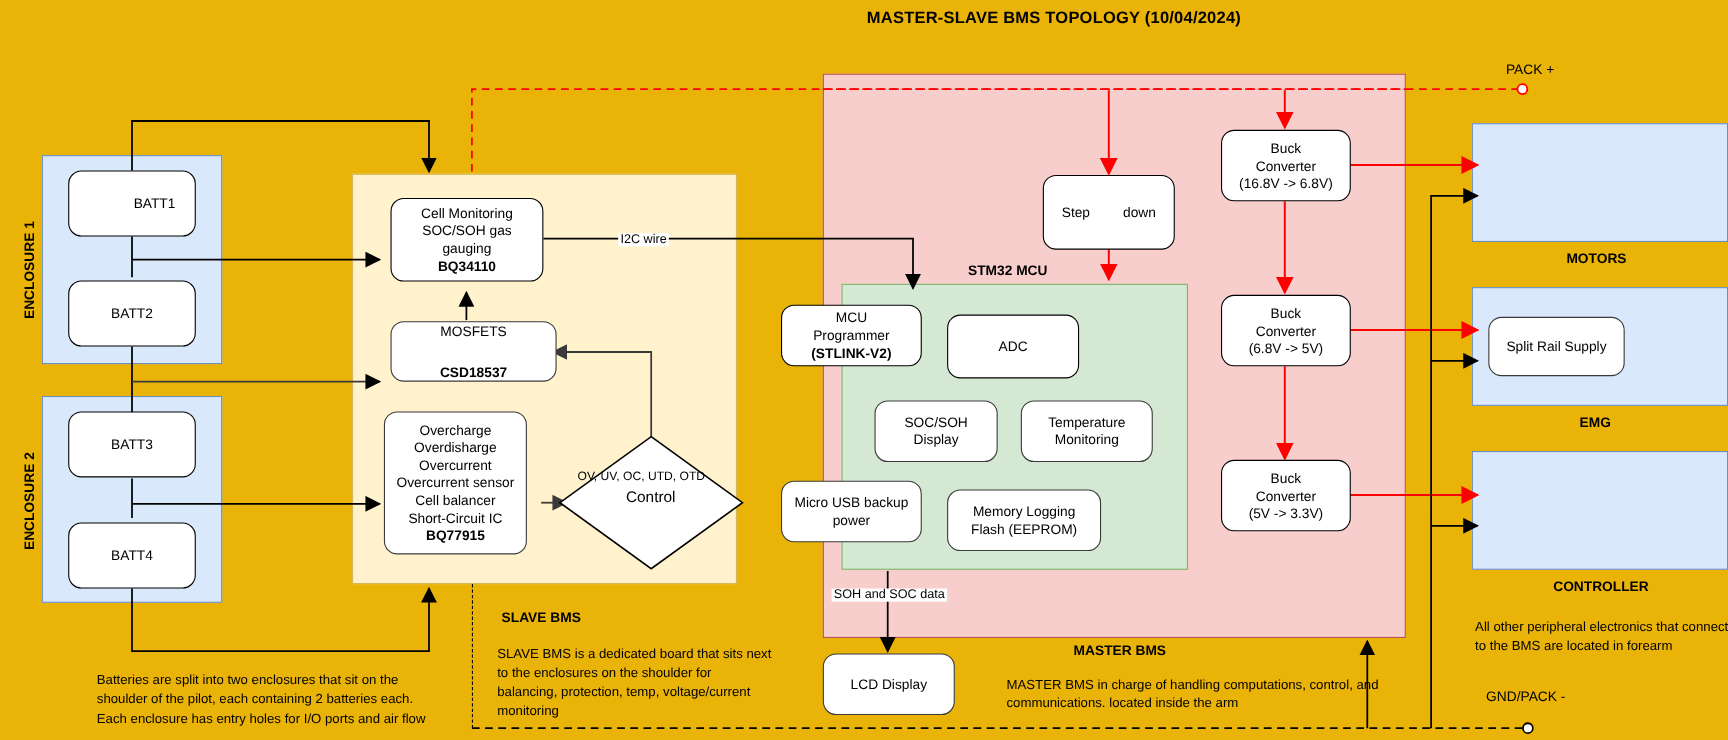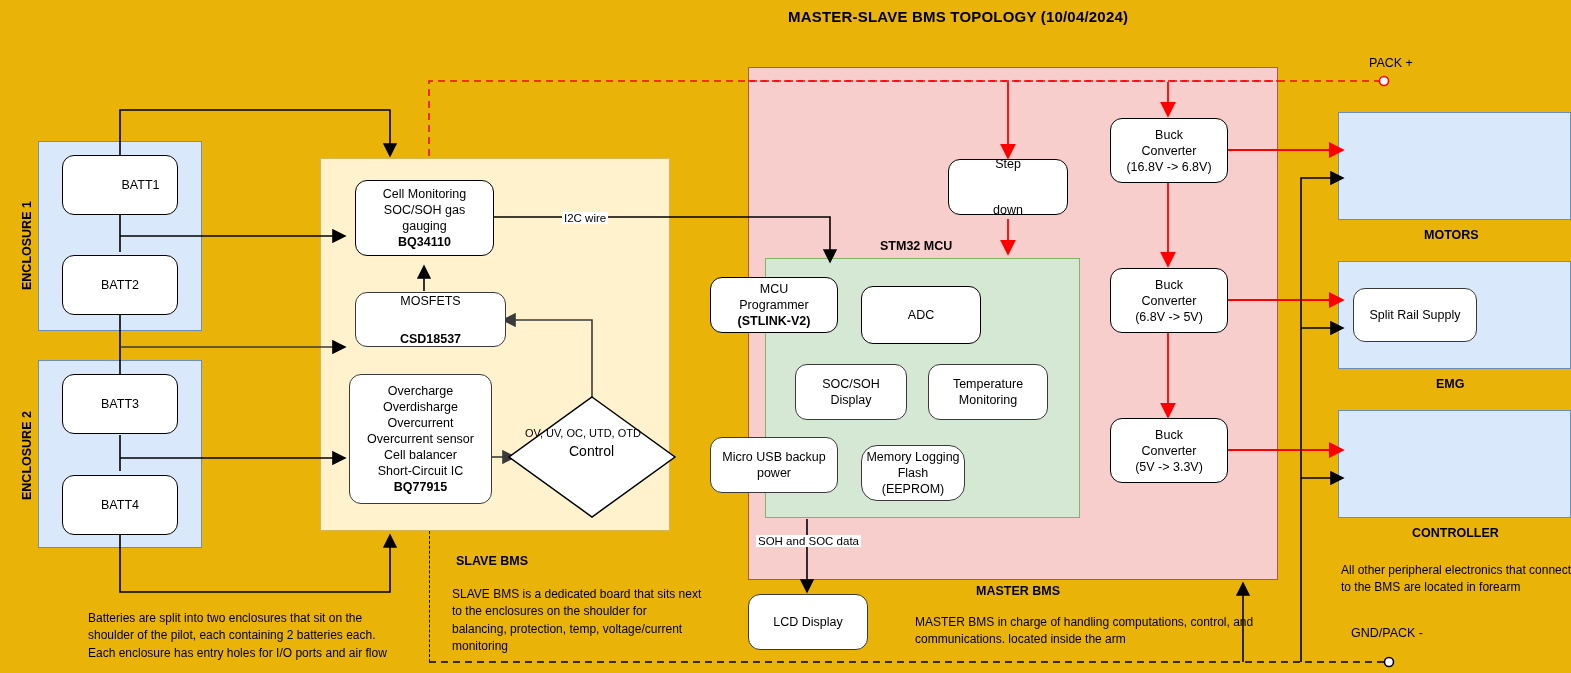--- a/index.html
+++ b/index.html
@@ -143,21 +143,21 @@
     <span>Cell Monitoring</span>
     <span>SOC/SOH gas gauging</span>
     <span class="b">BQ34110</span>
   </div>
 
   <div class="rbox gray" style="left:355px;top:292px;width:151px;height:55px;flex-direction:column;gap:22px;">
     <span>MOSFETS</span>
     <span class="b">CSD18537</span>
   </div>
 
-  <div class="rbox gray" style="left:349px;top:374px;width:143px;height:130px;flex-direction:column;">
+  <div class="rbox gray" style="left:349px;top:374px;width:130px;height:130px;flex-direction:column;">
     <span>Overcharge</span>
     <span>Overdisharge</span>
     <span>Overcurrent</span>
     <span>Overcurrent sensor</span>
     <span>Cell balancer</span>
     <span>Short-Circuit IC</span>
     <span class="b">BQ77915</span>
   </div>
 
   <svg class="abs" style="left:506px;top:394px;width:172px;height:126px;" viewBox="0 0 172 126">
@@ -165,21 +165,21 @@
   </svg>
   <div class="lbl" style="left:525px;top:427px;font-size:11px;">OV, UV, OC, UTD, OTD</div>
   <div class="lbl" style="left:569px;top:443px;font-size:14px;">Control</div>
 
   <div class="wirelabel" style="left:562px;top:212px;">I2C wire</div>
 
   <div class="dashbox" style="left:429px;top:531px;width:1142px;height:131px;border-top:0;border-right:0;border-bottom:0;"></div>
   <div class="lbl bold" style="left:456px;top:554px;">SLAVE BMS</div>
   <div class="noteblk wrap" style="left:452px;top:586px;width:250px;">SLAVE BMS is a dedicated board that sits next to the enclosures on the shoulder for balancing, protection, temp, voltage/current monitoring</div>
 
-  <div class="rbox" style="left:948px;top:159px;width:120px;height:56px;flex-direction:column;gap:30px;">
+  <div class="rbox" style="left:948px;top:159px;width:120px;height:68px;flex-direction:row;gap:30px;">
     <span>Step</span>
     <span>down</span>
   </div>
 
   <div class="rbox" style="left:710px;top:277px;width:128px;height:56px;flex-direction:column;">
     <span>MCU</span>
     <span>Programmer</span>
     <span class="b">(STLINK-V2)</span>
   </div>
 
@@ -193,21 +193,21 @@
   <div class="rbox gray" style="left:928px;top:364px;width:120px;height:56px;flex-direction:column;">
     <span>Temperature</span>
     <span>Monitoring</span>
   </div>
 
   <div class="rbox gray" style="left:710px;top:437px;width:128px;height:56px;flex-direction:column;">
     <span>Micro USB backup</span>
     <span>power</span>
   </div>
 
-  <div class="rbox gray" style="left:861px;top:445px;width:104px;height:56px;flex-direction:column;border-radius:16px;">
+  <div class="rbox gray" style="left:861px;top:445px;width:140px;height:56px;flex-direction:column;">
     <span>Memory Logging</span>
     <span>Flash (EEPROM)</span>
   </div>
 
   <div class="wirelabel" style="left:756px;top:535px;">SOH and SOC data</div>
 
   <div class="rbox gray" style="left:748px;top:594px;width:120px;height:56px;">LCD Display</div>
 
   <div class="rbox" style="left:1110px;top:118px;width:118px;height:65px;flex-direction:column;">
     <span>Buck</span>

